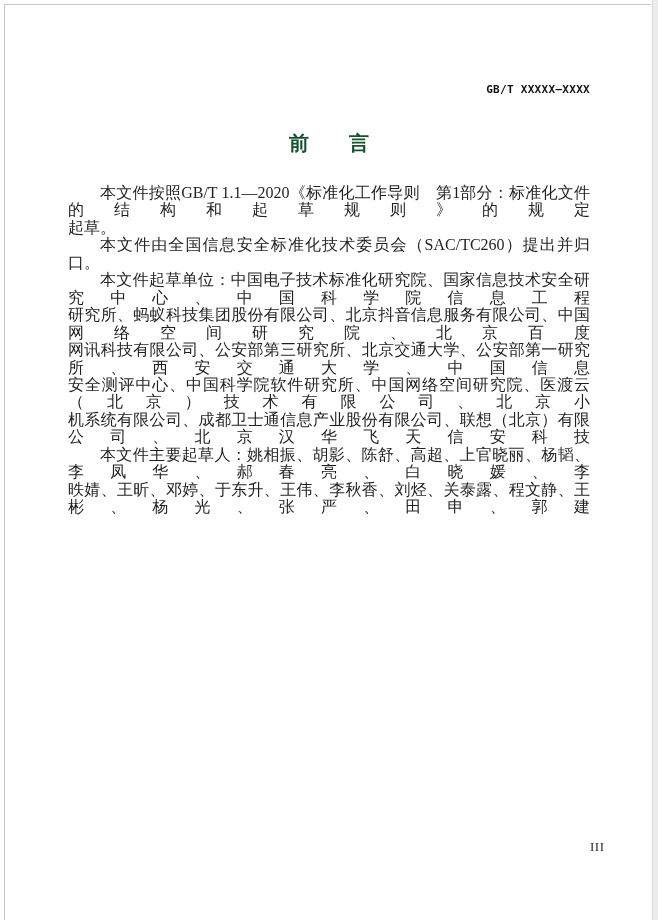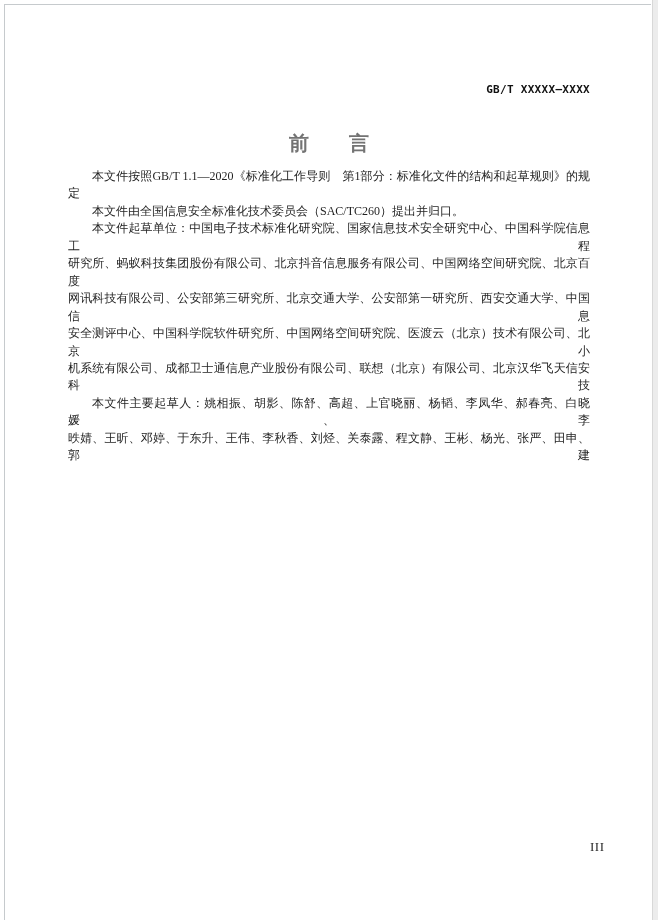--- a/index.html
+++ b/index.html
@@ -57,29 +57,29 @@
   }
   .foreword-title {
     position: absolute;
     top: 130px;
     left: 0;
     width: 100%;
     text-align: center;
     font-family: "DejaVu Sans", "Liberation Sans", sans-serif;
     font-weight: bold;
     font-size: 20px;
-    color: #737373;
+    color: #14532d;
     white-space: pre;
   }
   .body-text {
     position: absolute;
-    top: 168px;
+    top: 184px;
     left: 0;
     width: 522px;
-    font-size: 12px;
+    font-size: 16px;
   }
   .line {
     line-height: 17.45px;
     text-align: justify;
     text-align-last: justify;
     white-space: pre-wrap;
   }
   .line.first {
     text-indent: 2em;
   }
@@ -105,20 +105,21 @@
 
 <div class="content">
 
   <div class="std-code">GB/T XXXXX—XXXX</div>
 
   <div class="foreword-title">前　　言</div>
 
   <div class="body-text">
 
     <div class="line first">本文件按照GB/T 1.1—2020《标准化工作导则　第1部分：标准化文件的结构和起草规则》的规定</div>
+    <div class="line last">起草。</div>
 
     <div class="line first last">本文件由全国信息安全标准化技术委员会（SAC/TC260）提出并归口。</div>
 
     <div class="line first">本文件起草单位：中国电子技术标准化研究院、国家信息技术安全研究中心、中国科学院信息工程</div>
     <div class="line">研究所、蚂蚁科技集团股份有限公司、北京抖音信息服务有限公司、中国网络空间研究院、北京百度</div>
     <div class="line">网讯科技有限公司、公安部第三研究所、北京交通大学、公安部第一研究所、西安交通大学、中国信息</div>
     <div class="line">安全测评中心、中国科学院软件研究所、中国网络空间研究院、医渡云（北京）技术有限公司、北京小</div>
     <div class="line">机系统有限公司、成都卫士通信息产业股份有限公司、联想（北京）有限公司、北京汉华飞天信安科技</div>
 
     <div class="line first">本文件主要起草人：姚相振、胡影、陈舒、高超、上官晓丽、杨韬、李凤华、郝春亮、白晓媛、李</div>

